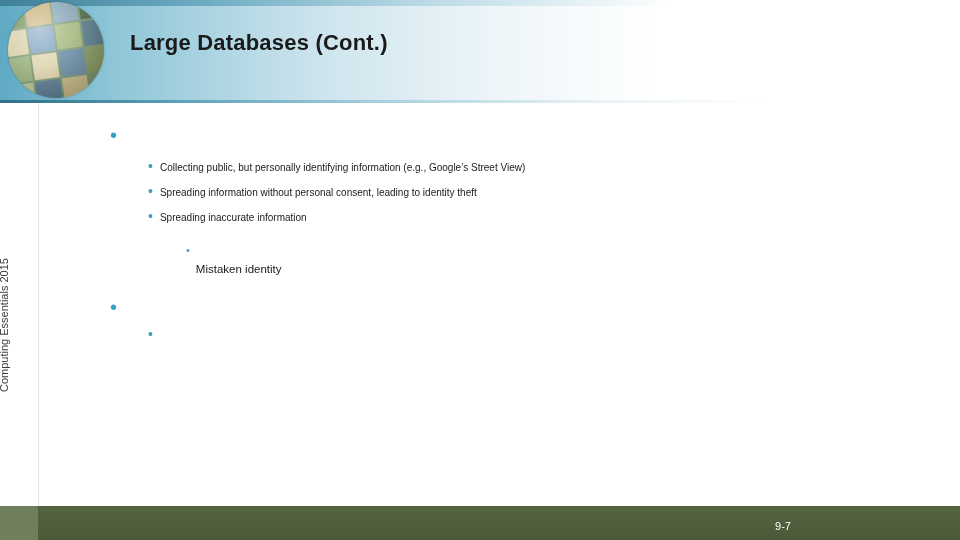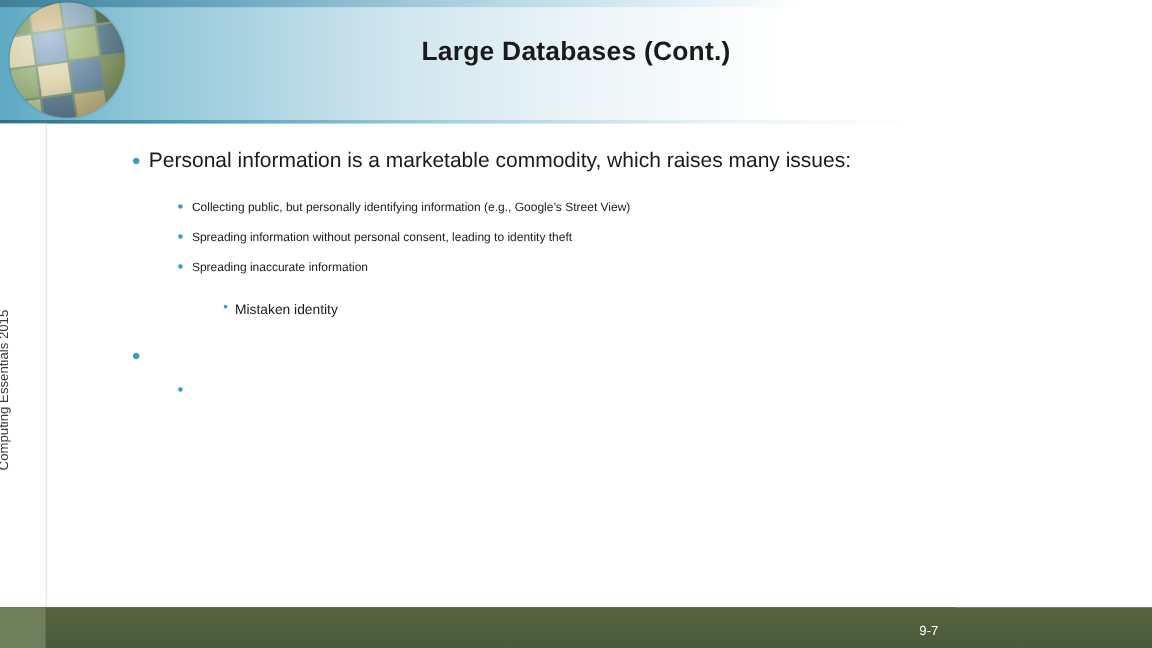--- a/index.html
+++ b/index.html
@@ -96,21 +96,20 @@
 
   .slide-title {
     position: absolute;
     left: 130px;
     top: 30px;
     width: 700px;
     font-size: 22px;
     font-weight: bold;
     color: #1a1a1a;
     letter-spacing: 0.2px;
-    text-align: center;
   }
 
   
   .left-strip {
     position: absolute;
     left: 0;
     top: 103px;
     width: 38px;
     height: 437px;
     background: #ffffff;
@@ -128,20 +127,21 @@
   }
 
   
   .bottom-band {
     position: absolute;
     left: 0;
     bottom: 0;
     width: 796px;
     height: 34px;
     background: #4b5a3e;
+    padding-left: 9px;
   }
   .bottom-band-inner {
     position: absolute;
     left: 0;
     bottom: 0;
     width: 960px;
     height: 34px;
     background: linear-gradient(to bottom, #55643f 0%, #4a5938 100%);
   }
   .page-number {
@@ -222,20 +222,21 @@
   .lvl3 .bullet-dot {
     font-size: 11px;
     margin-right: 6px;
     position: relative;
     top: 2px;
     color: #3b9ec4;
   }
   .lvl3 .bullet-text {
     font-size: 11.5px;
     line-height: 20px;
+    margin-top: 16px;
   }
 
   .gap-a { height: 14px; }
   .gap-b { height: 12px; }
   .gap-c { height: 12px; }
   .gap-d { height: 10px; }
 </style>
 </head>
 <body>
 
@@ -271,21 +272,20 @@
   <div class="slide-title">Large Databases (Cont.)</div>
 
   <div class="left-strip">
     <div class="vertical-text">Computing Essentials 2015</div>
   </div>
 
   <div class="content">
 
     <div class="bullet-row lvl1">
       <span class="bullet-dot">•</span>
-      <span class="bullet-text">Personal information is a marketable commodity, which raises many issues:</span>
     </div>
 
     <div class="gap-a"></div>
 
     <div class="bullet-row lvl2">
       <span class="bullet-dot">•</span>
       <span class="bullet-text">Collecting public, but personally identifying information (e.g., Google’s Street View)</span>
     </div>
 
     <div class="bullet-row lvl2">

